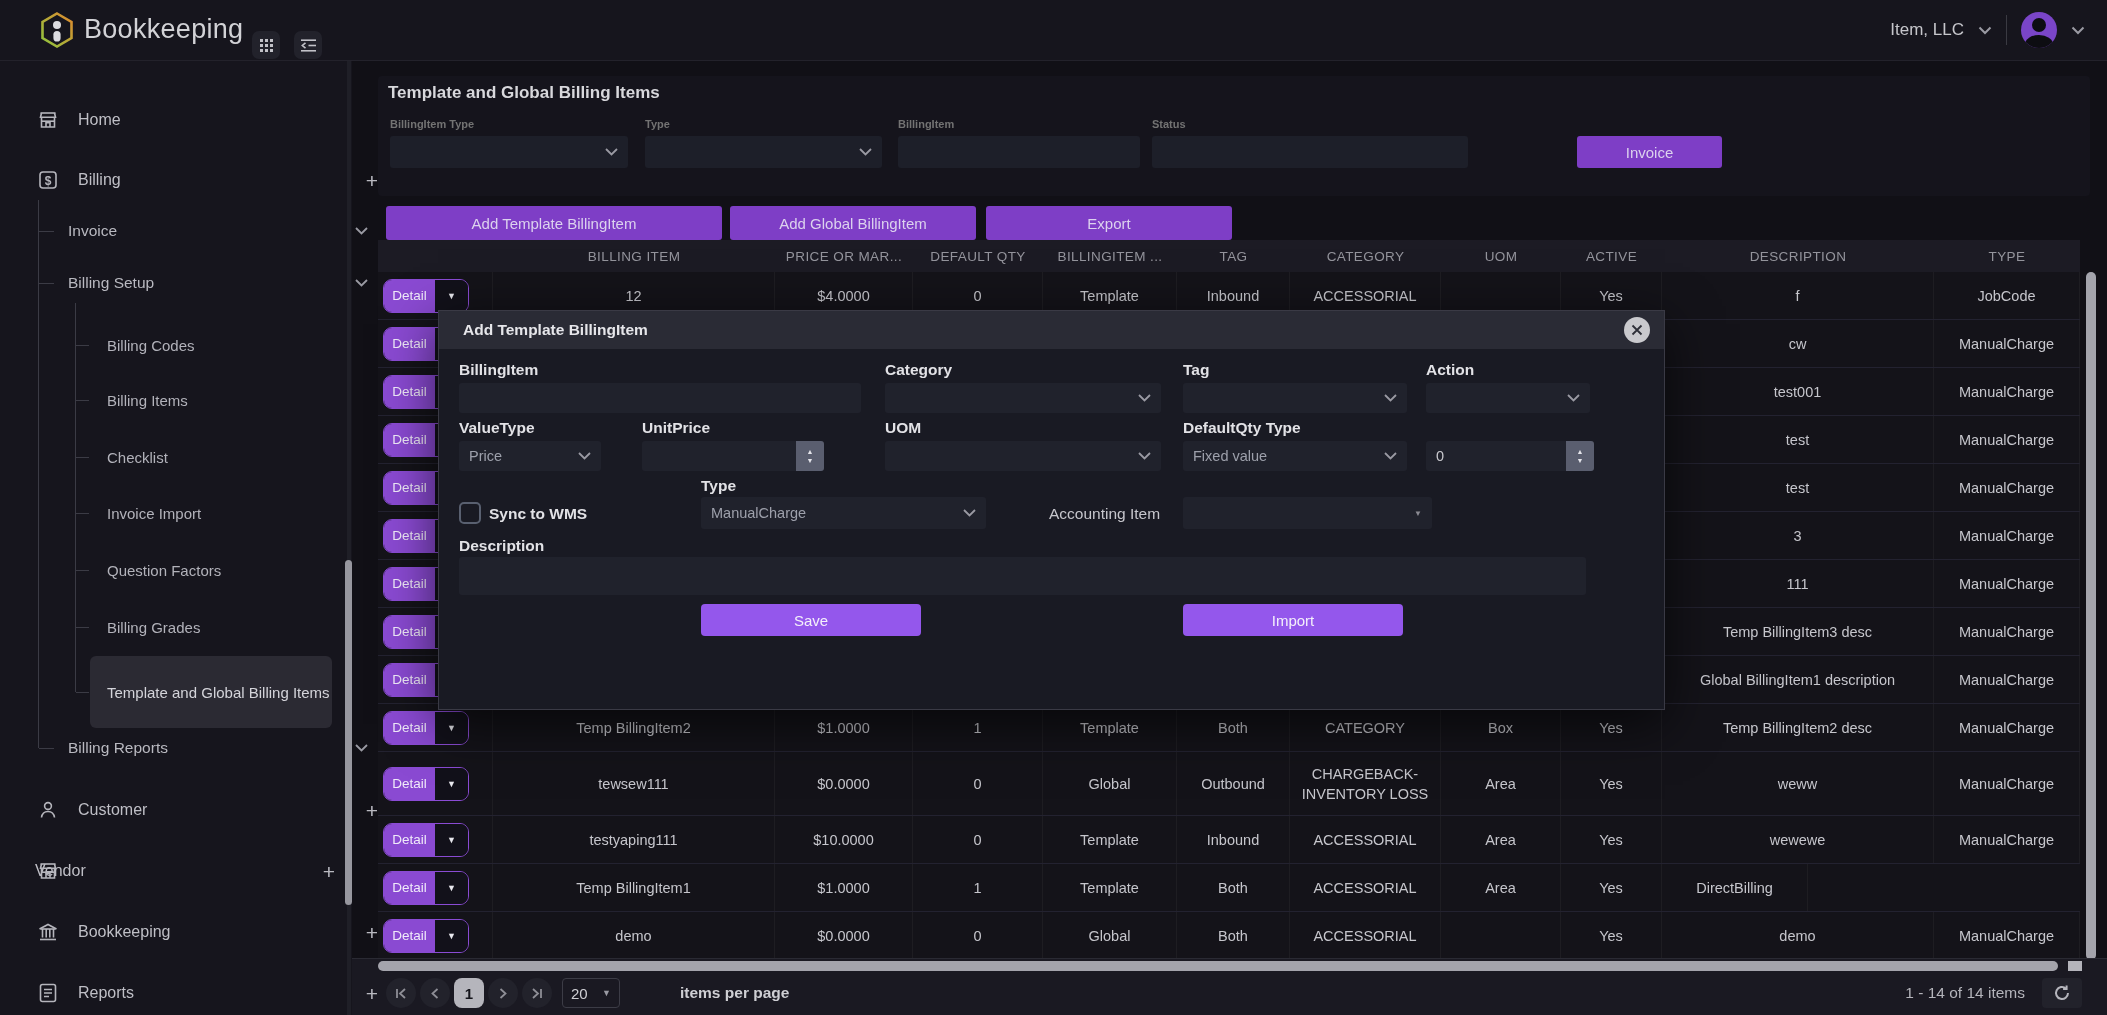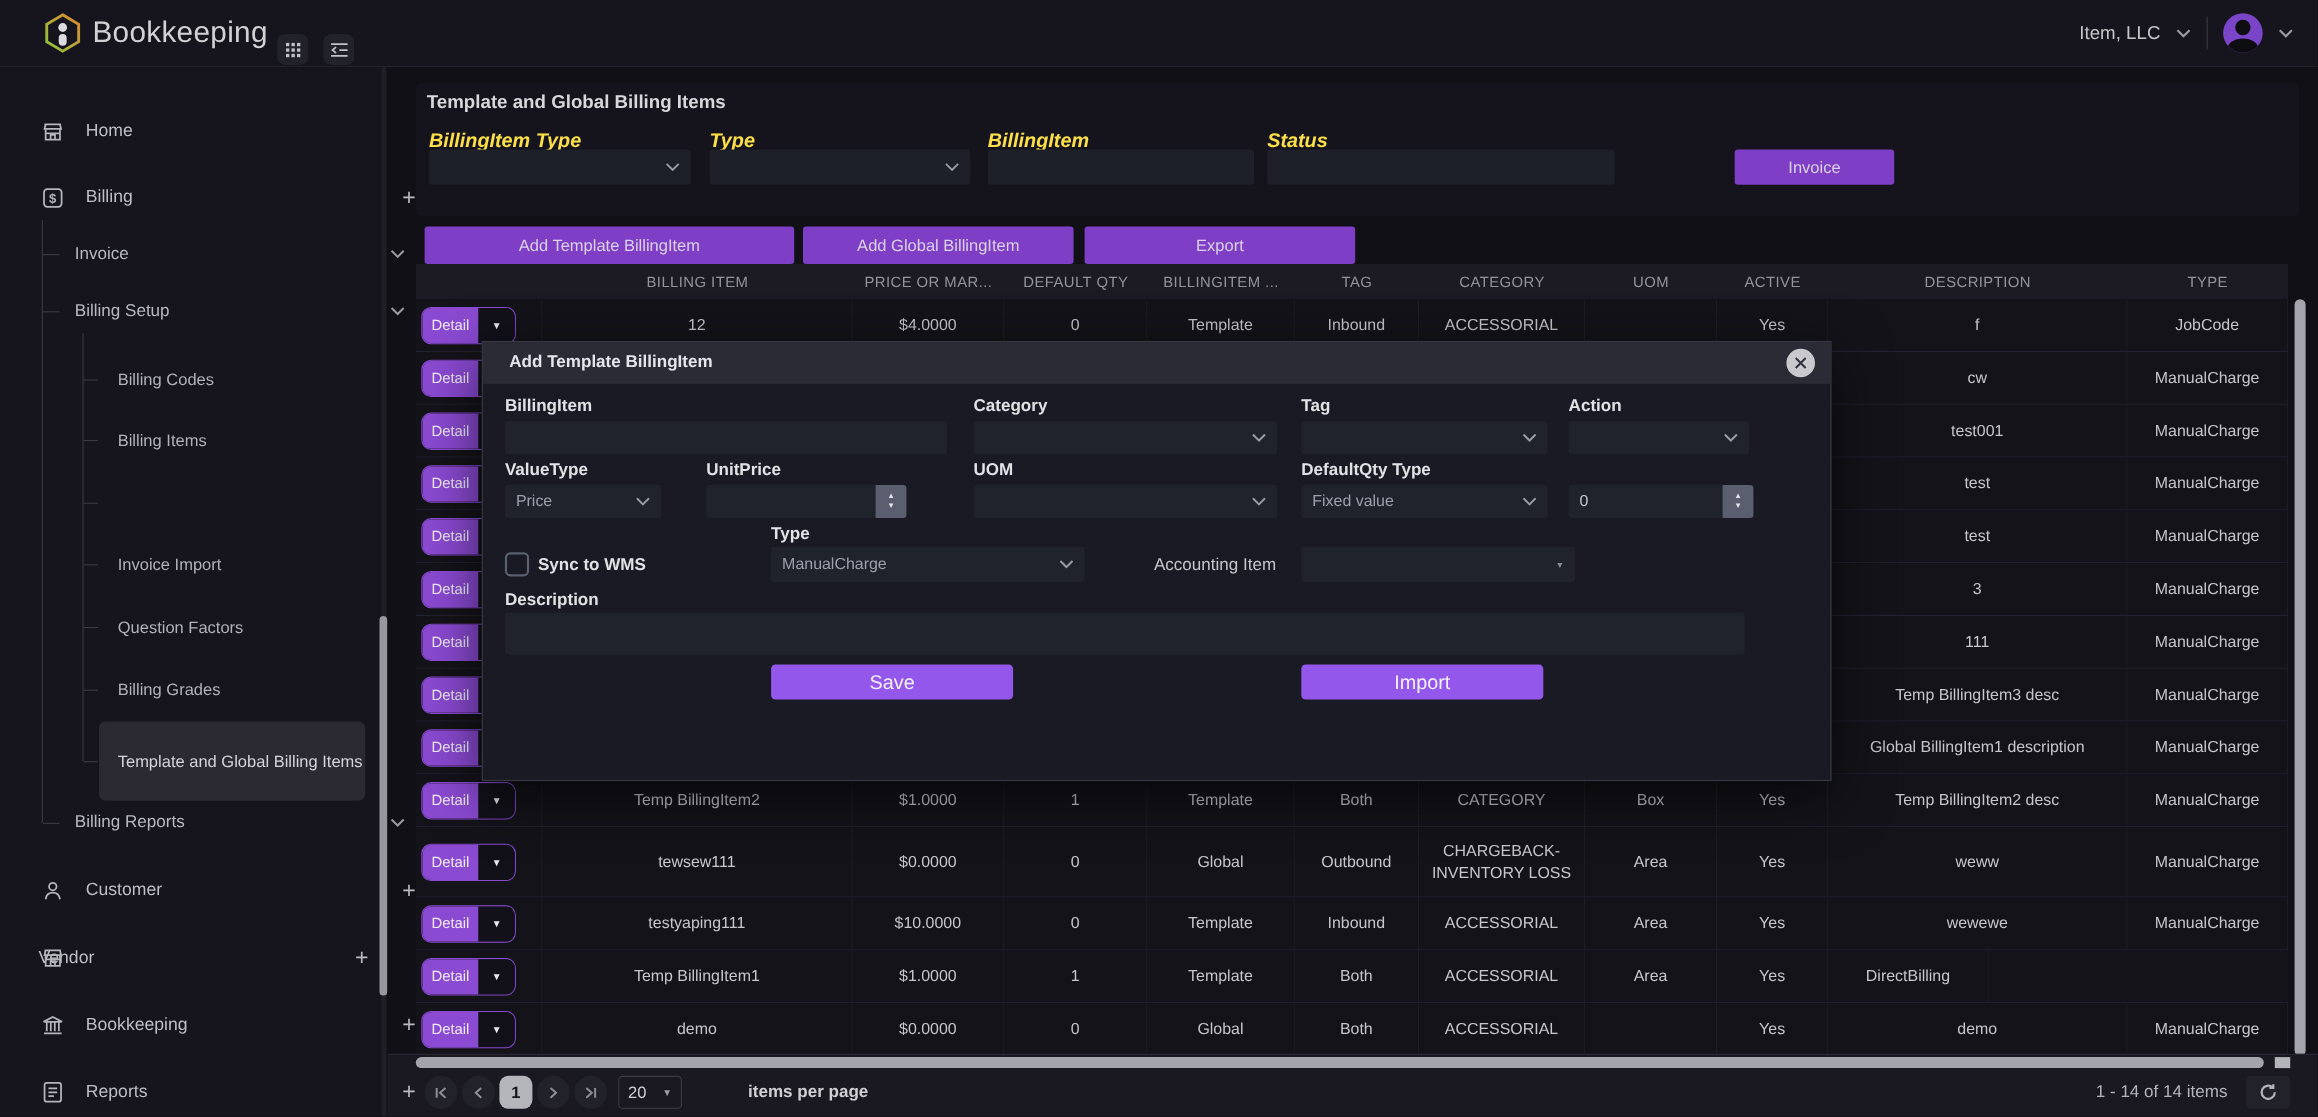--- a/index.html
+++ b/index.html
@@ -32,21 +32,21 @@
   .nav-plus{font-size:21px;font-weight:300;line-height:1;color:#b9b9c0;}
   #nav-sel-bg{position:absolute;left:90px;top:596px;width:242px;height:72px;background:#2b2a33;border-radius:6px;}
   #nav-template{top:596px;height:72px;width:250px;line-height:21px;color:#d4d4da;}
   .tree-line{position:absolute;border-left:1px solid #3b3b45;}
   .tree-tick{position:absolute;border-top:1px solid #3b3b45;}
   #sb-scroll-track{position:absolute;left:347px;top:0;width:4px;height:955px;background:#1f1f27;}
   #sb-scroll-thumb{position:absolute;left:345px;top:500px;width:7px;height:345px;background:#97979f;border-radius:4px;}
   
   #content-panel{position:absolute;left:378px;top:76px;width:1712px;height:120px;background:#15141c;border-radius:4px;}
   #page-title{position:absolute;left:388px;top:83px;font-size:17px;font-weight:bold;color:#d8d8dc;}
-  .filter-label{position:absolute;top:118px;font-size:18px;font-weight:bold;color:#fde047;font-style:italic;}
+  .filter-label{position:absolute;top:118px;font-size:11px;font-weight:bold;color:#737373;}
   .field{position:absolute;top:136px;height:32px;background:#1d1f29;border-radius:3px;box-sizing:border-box;}
   .field input{width:100%;height:100%;background:transparent;border:none;outline:none;color:#c9c9ce;font-size:14px;padding:0 10px;box-sizing:border-box;font-family:"Liberation Sans",sans-serif;}
   .sel{display:flex;align-items:center;justify-content:space-between;padding:0 10px;cursor:pointer;color:#9da0ab;font-size:14.5px;}
   .btn-purple{position:absolute;background:#7e3ec6;border:none;border-radius:3px;color:#dcd2ee;font-size:15px;display:flex;align-items:center;justify-content:center;cursor:pointer;font-family:"Liberation Sans",sans-serif;}
   
   #grid-header{position:absolute;left:378px;top:240px;width:1702px;height:32px;background:#1c1b24;display:flex;z-index:1;}
   .th{display:flex;align-items:center;justify-content:center;color:#94949c;font-size:13.5px;letter-spacing:.4px;box-sizing:border-box;cursor:pointer;white-space:nowrap;overflow:hidden;}
   #grid-rows{position:absolute;left:378px;top:272px;width:1702px;z-index:1;}
   .tr{display:flex;background:#141319;border-bottom:1px solid #232230;box-sizing:border-box;}
   .td{display:flex;align-items:center;justify-content:center;color:#c6c6cc;font-size:14.5px;box-sizing:border-box;border-right:1px solid rgba(255,255,255,0.045);text-align:center;line-height:20px;padding:0 4px;overflow:hidden;}
@@ -74,21 +74,21 @@
   #modal-close{position:absolute;right:14px;top:6px;width:26px;height:26px;border-radius:50%;background:#c9c9cd;display:flex;align-items:center;justify-content:center;cursor:pointer;}
   .m-label{position:absolute;font-size:15.5px;font-weight:bold;color:#e2e2e6;}
   .m-label.plain{font-weight:normal;color:#c6c6cc;}
   .m-field{position:absolute;height:30px;background:#20222c;border-radius:3px;box-sizing:border-box;}
   .m-field input{width:100%;height:100%;background:transparent;border:none;outline:none;color:#c9c9ce;font-size:14.5px;padding:0 10px;box-sizing:border-box;font-family:"Liberation Sans",sans-serif;}
   .spin{display:flex;}
   .spin .spin-input{flex:1;height:100%;}
   .spin .spin-btns{width:28px;background:#5a5e6f;border-radius:0 3px 3px 0;display:flex;flex-direction:column;align-items:center;justify-content:center;gap:2px;cursor:pointer;}
   .spin .spin-btns span{font-size:7px;color:#e4e4ea;line-height:7px;}
   #m-checkbox{position:absolute;left:20px;top:191px;width:22px;height:22px;border:2px solid #596070;border-radius:5px;background:transparent;cursor:pointer;box-sizing:border-box;}
-  .m-btn{position:absolute;top:293px;width:220px;height:32px;background:#9457ec;border:none;border-radius:4px;color:#f4f0fb;font-size:18px;display:flex;align-items:center;justify-content:center;cursor:pointer;font-family:"Liberation Sans",sans-serif;}
+  .m-btn{position:absolute;top:293px;width:220px;height:32px;background:#9457ec;border:none;border-radius:4px;color:#f4f0fb;font-size:15px;display:flex;align-items:center;justify-content:center;cursor:pointer;font-family:"Liberation Sans",sans-serif;}
   .chev-svg{flex-shrink:0;}
 </style>
 </head>
 <body>
 
 <div id="topbar">
   <span id="logo-hex">
     <svg width="38" height="38" viewBox="0 0 38 38">
       <defs>
           <linearGradient id="hexg" x1="1" y1="0" x2="0" y2="1">
@@ -197,20 +197,23 @@
         <polyline points="1,1 6.5,6.5 12,1" fill="none" stroke="#9a9aa3" stroke-width="1.8"></polyline>
       </svg>
   </div>
 
   <div class="nav-item l2" style="top:267px;">
       <span>Billing Codes</span>
     </div>
   <div class="nav-item l2" style="top:322px;">
       <span>Billing Items</span>
     </div>
+  <div class="nav-item l2" style="top:379px;">
+      <span>Checklist</span>
+    </div>
   <div class="nav-item l2" style="top:435px;">
       <span>Invoice Import</span>
     </div>
   <div class="nav-item l2" style="top:492px;">
       <span>Question Factors</span>
     </div>
   <div class="nav-item l2" style="top:549px;">
       <span>Billing Grades</span>
     </div>
   <div class="nav-item l2" id="nav-template">

